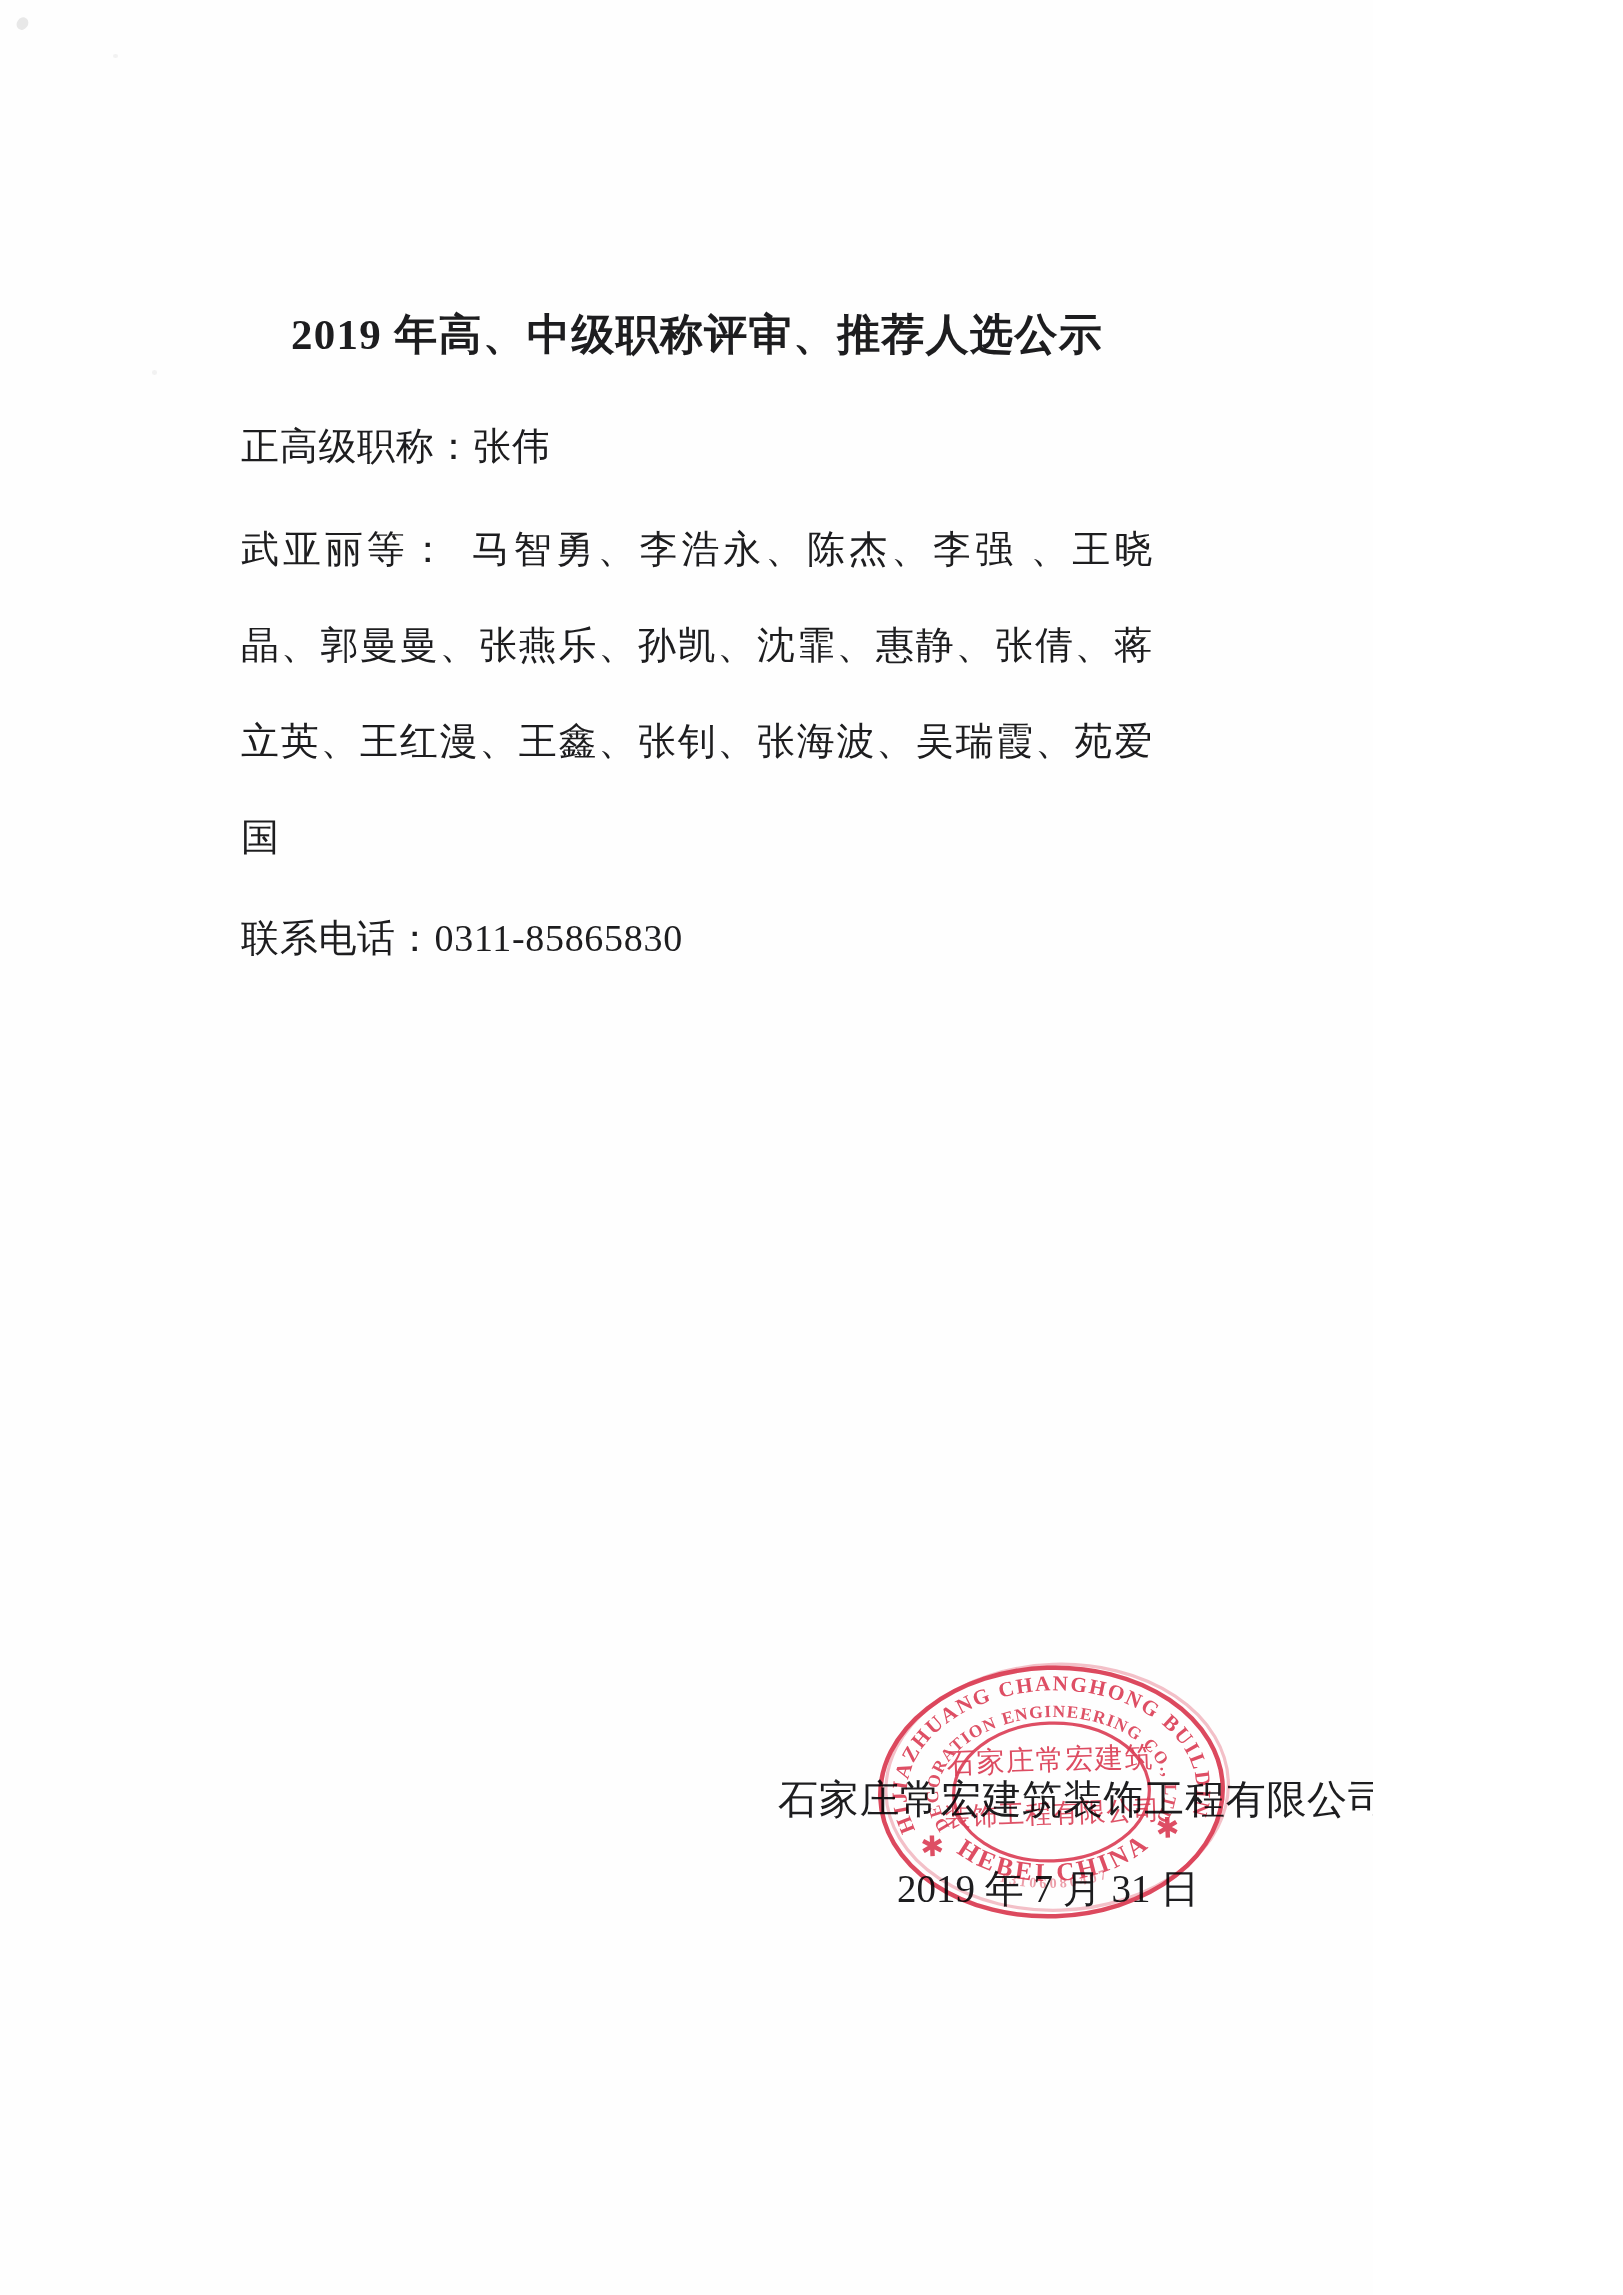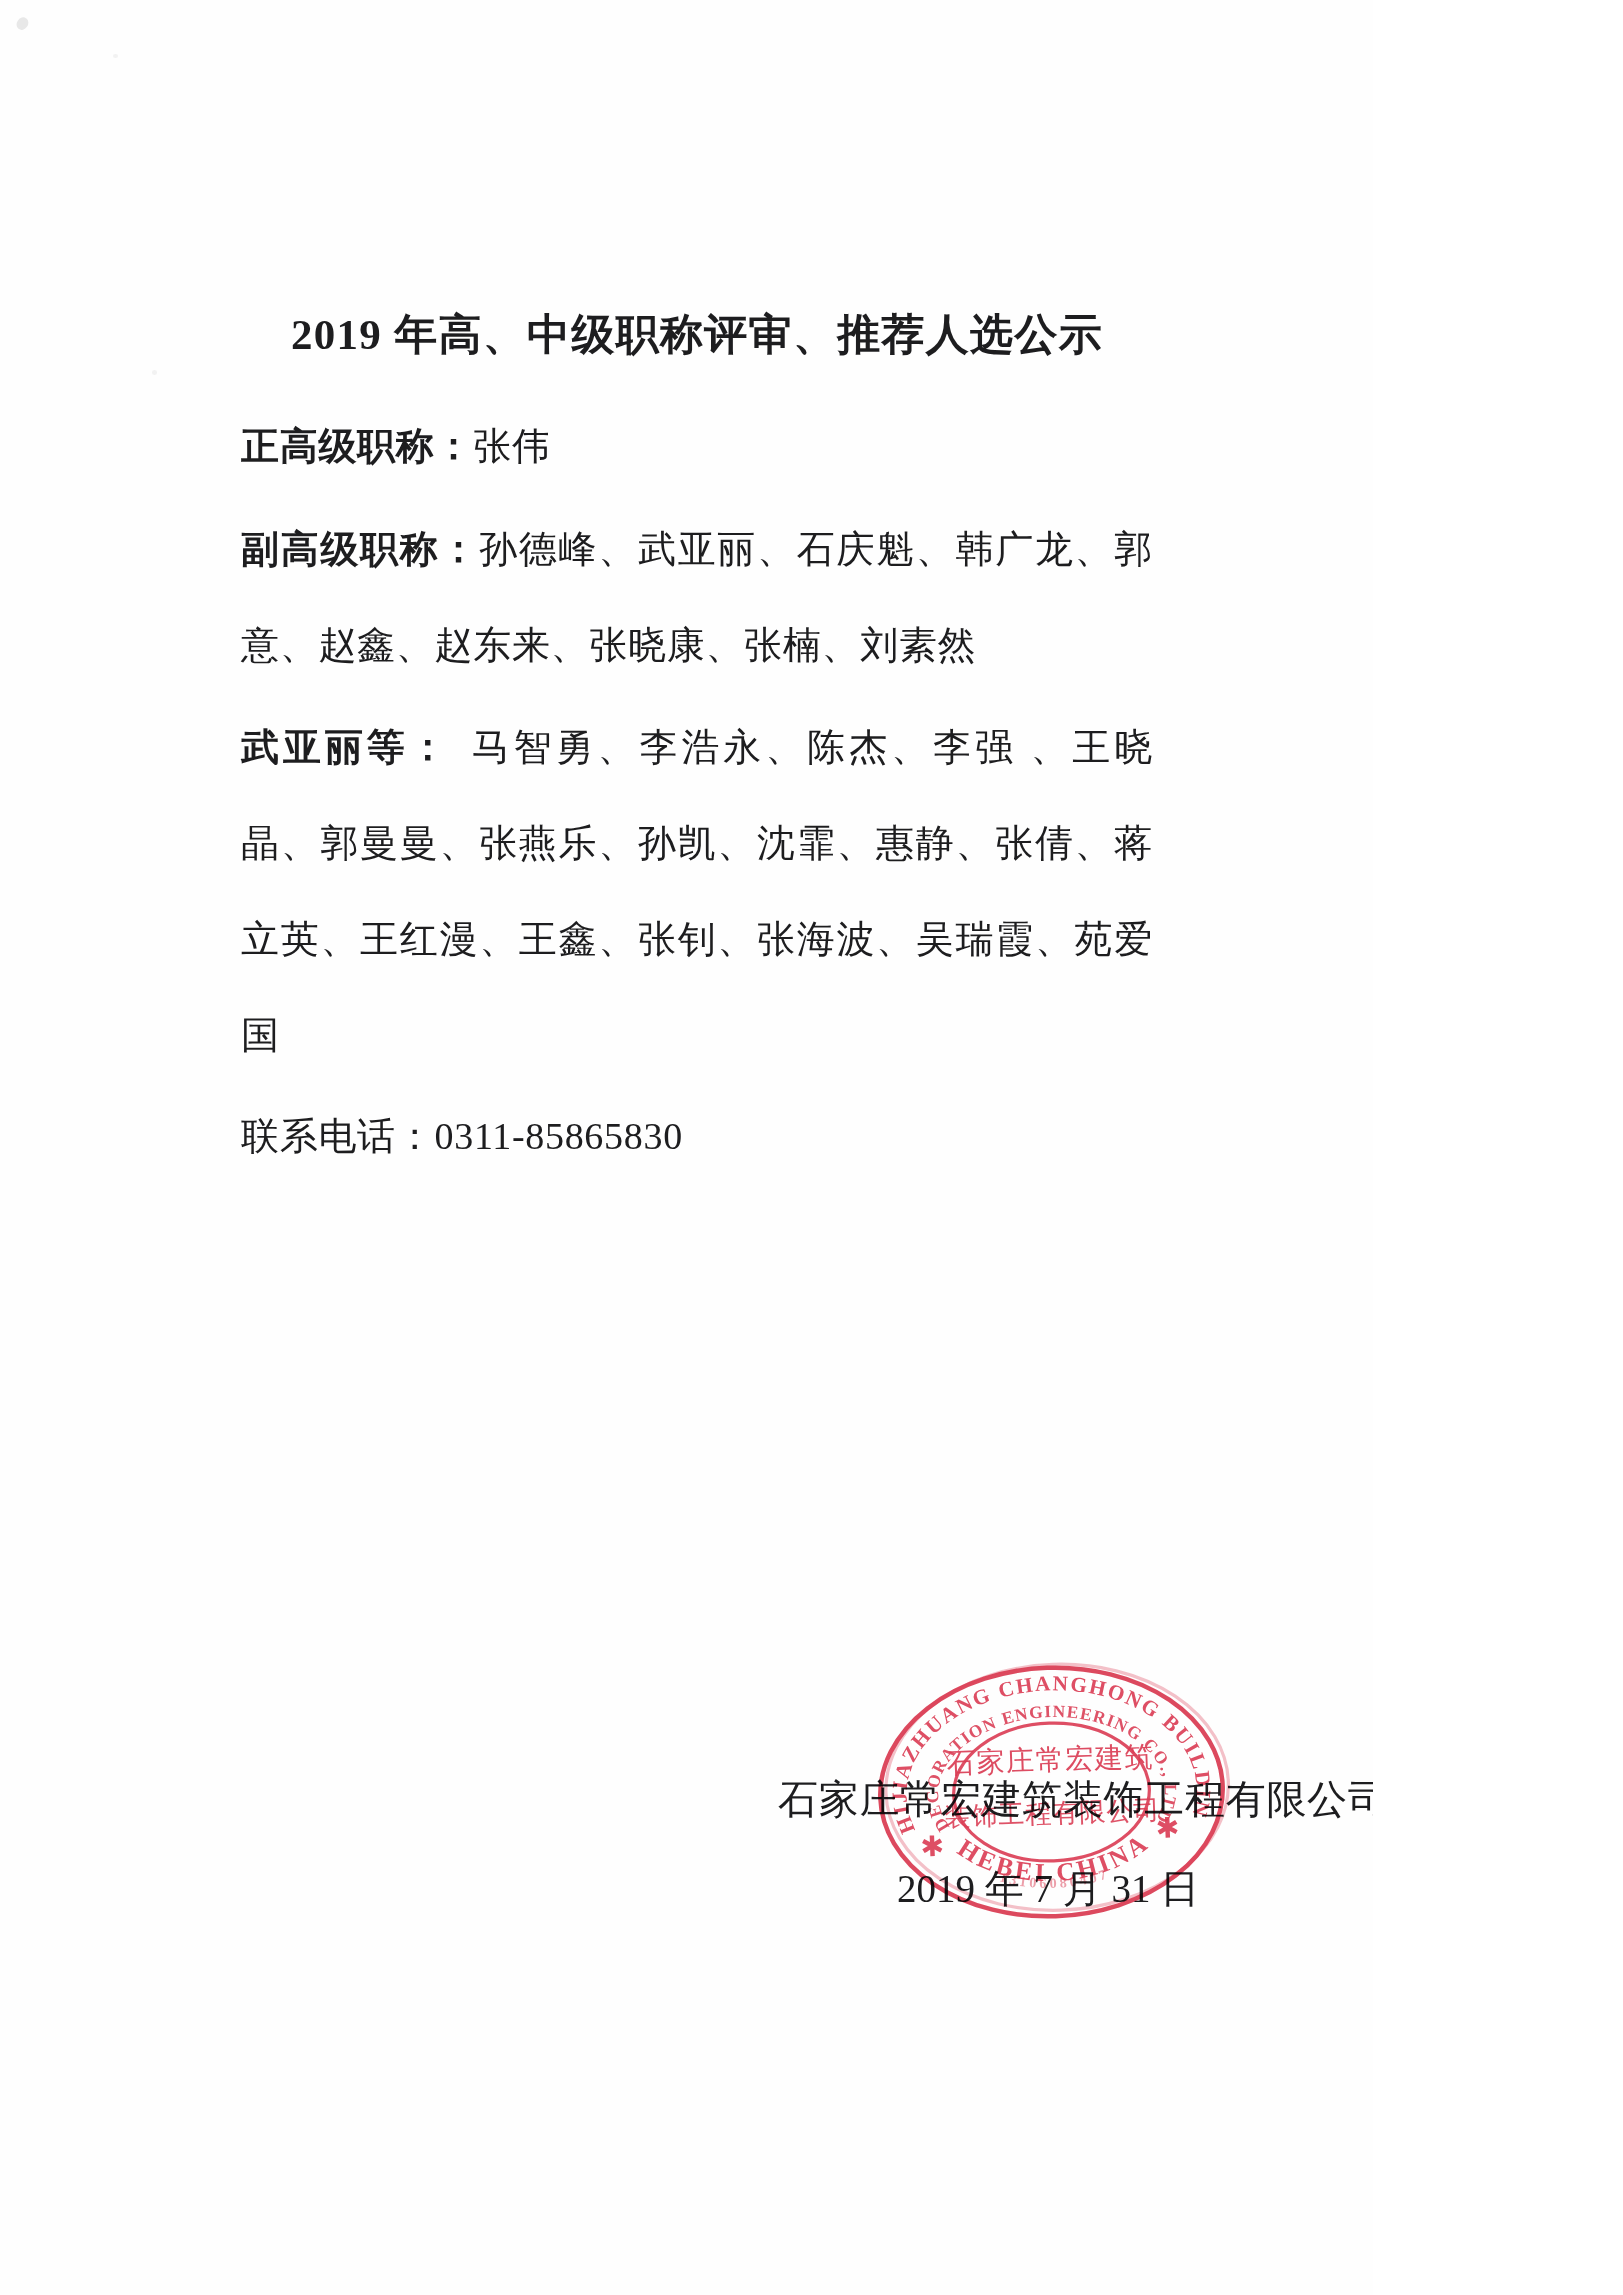--- a/index.html
+++ b/index.html
@@ -34,21 +34,21 @@
     text-indent: 2em;
     letter-spacing: 0.7px;
   }
   .section {
     margin: 6.5px 0 0 0;
     font-size: 38px;
     line-height: 96px;
     text-align: justify;
     letter-spacing: 0.7px;
   }
-  .section .label { font-weight: bold; }
+  .section .label { font-weight: normal; }
   .names-mid { margin-left: 0.55em; }
   .contact-line {
     margin: 5.2px 0 0 0;
     font-size: 38px;
     line-height: 96px;
     letter-spacing: 0.7px;
   }
   .sign-company {
     position: absolute;
     left: 778px;
@@ -94,23 +94,20 @@
   <div class="speck speck-c"></div>
 
   <div class="content">
     <h1 class="doc-title">2019 年高、中级职称评审、推荐人选公示</h1>
 
 
     <div class="section">
       <span class="label">正高级职称：</span><span class="names">张伟</span>
     </div>
 
-    <div class="section">
-      <span class="label">副高级职称：</span><span class="names">孙德峰、武亚丽、石庆魁、韩广龙、郭意、赵鑫、赵东来、张晓康、张楠、刘素然</span>
-    </div>
 
     <div class="section">
       <span class="label">武亚丽等：</span><span class="names names-mid">马智勇、李浩永、陈杰、李强 、王晓晶、郭曼曼、张燕乐、孙凯、沈霏、惠静、张倩、蒋立英、王红漫、王鑫、张钊、张海波、吴瑞霞、苑爱国</span>
     </div>
 
     <div class="contact-line">
       <span>联系电话：</span><span>0311-85865830</span>
     </div>
   </div>
 

